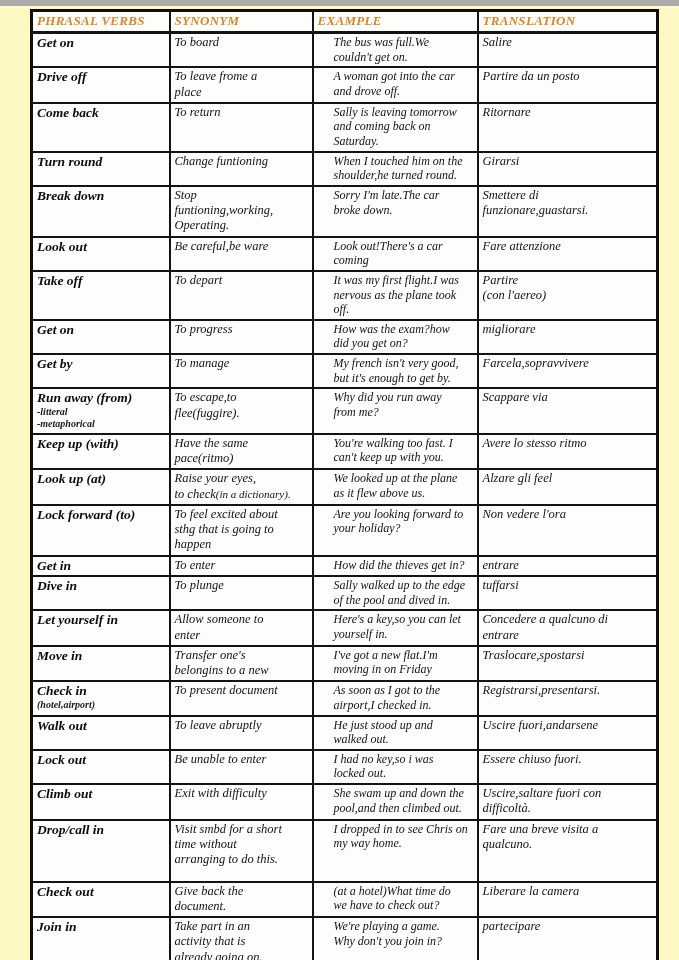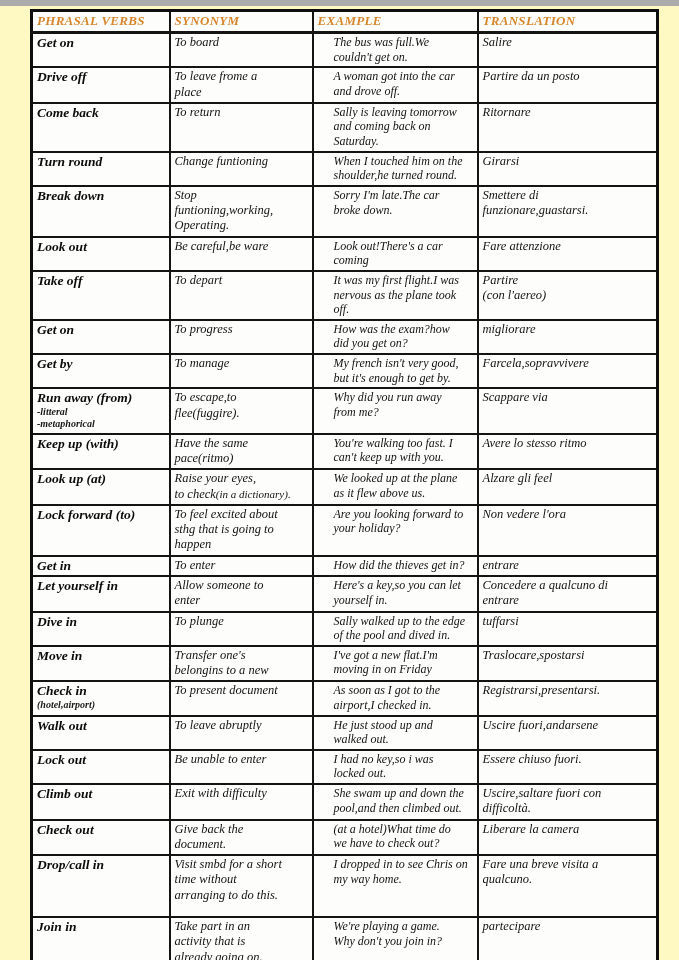--- a/index.html
+++ b/index.html
@@ -310,54 +310,54 @@
           <td>
             <div class="cell-text">To enter</div>
           </td>
           <td class="example-col">
             <div class="cell-text">How did the thieves get in?</div>
           </td>
           <td>
             <div class="cell-text">entrare</div>
           </td>
         </tr>
+        <tr style="height: 30px;">
+          <td>
+            <div class="verb">Dive in</div>
+          </td>
+          <td>
+            <div class="cell-text">To plunge</div>
+          </td>
+          <td class="example-col">
+            <div class="cell-text">Sally walked up to the edge
+of the pool and dived in.</div>
+          </td>
+          <td>
+            <div class="cell-text">tuffarsi</div>
+          </td>
+        </tr>
         <tr style="height: 29px;">
           <td>
             <div class="verb">Let yourself in</div>
           </td>
           <td>
             <div class="cell-text">Allow someone to
 enter</div>
           </td>
           <td class="example-col">
             <div class="cell-text">Here's a key,so you can let
 yourself in.</div>
           </td>
           <td>
             <div class="cell-text">Concedere a qualcuno di
 entrare</div>
           </td>
         </tr>
         <tr style="height: 30px;">
           <td>
-            <div class="verb">Dive in</div>
-          </td>
-          <td>
-            <div class="cell-text">To plunge</div>
-          </td>
-          <td class="example-col">
-            <div class="cell-text">Sally walked up to the edge
-of the pool and dived in.</div>
-          </td>
-          <td>
-            <div class="cell-text">tuffarsi</div>
-          </td>
-        </tr>
-        <tr style="height: 30px;">
-          <td>
             <div class="verb">Move in</div>
           </td>
           <td>
             <div class="cell-text">Transfer one's
 belongins to a new</div>
           </td>
           <td class="example-col">
             <div class="cell-text">I've got a new flat.I'm
 moving in on Friday</div>
           </td>
@@ -418,54 +418,54 @@
           <td>
             <div class="cell-text">Exit with difficulty</div>
           </td>
           <td class="example-col">
             <div class="cell-text">She swam up and down the
 pool,and then climbed out.</div>
           </td>
           <td>
             <div class="cell-text">Uscire,saltare fuori con
 difficoltà.</div>
-          </td>
-        </tr>
-        <tr style="height: 32px;">
-          <td>
-            <div class="verb">Check out</div>
-          </td>
-          <td>
-            <div class="cell-text">Give back the
-document.</div>
-          </td>
-          <td class="example-col">
-            <div class="cell-text">(at a hotel)What time do
-we have to check out?</div>
-          </td>
-          <td>
-            <div class="cell-text">Liberare la camera</div>
           </td>
         </tr>
         <tr style="height: 62px;">
           <td>
             <div class="verb">Drop/call in</div>
           </td>
           <td>
             <div class="cell-text">Visit smbd for a short
 time without
 arranging to do this.</div>
           </td>
           <td class="example-col">
             <div class="cell-text">I dropped in to see Chris on
 my way home.</div>
           </td>
           <td>
             <div class="cell-text">Fare una breve visita a
 qualcuno.</div>
+          </td>
+        </tr>
+        <tr style="height: 32px;">
+          <td>
+            <div class="verb">Check out</div>
+          </td>
+          <td>
+            <div class="cell-text">Give back the
+document.</div>
+          </td>
+          <td class="example-col">
+            <div class="cell-text">(at a hotel)What time do
+we have to check out?</div>
+          </td>
+          <td>
+            <div class="cell-text">Liberare la camera</div>
           </td>
         </tr>
         <tr style="height: 49px;">
           <td>
             <div class="verb">Join in</div>
           </td>
           <td>
             <div class="cell-text">Take part in an
 activity that is
 already going on.</div>

